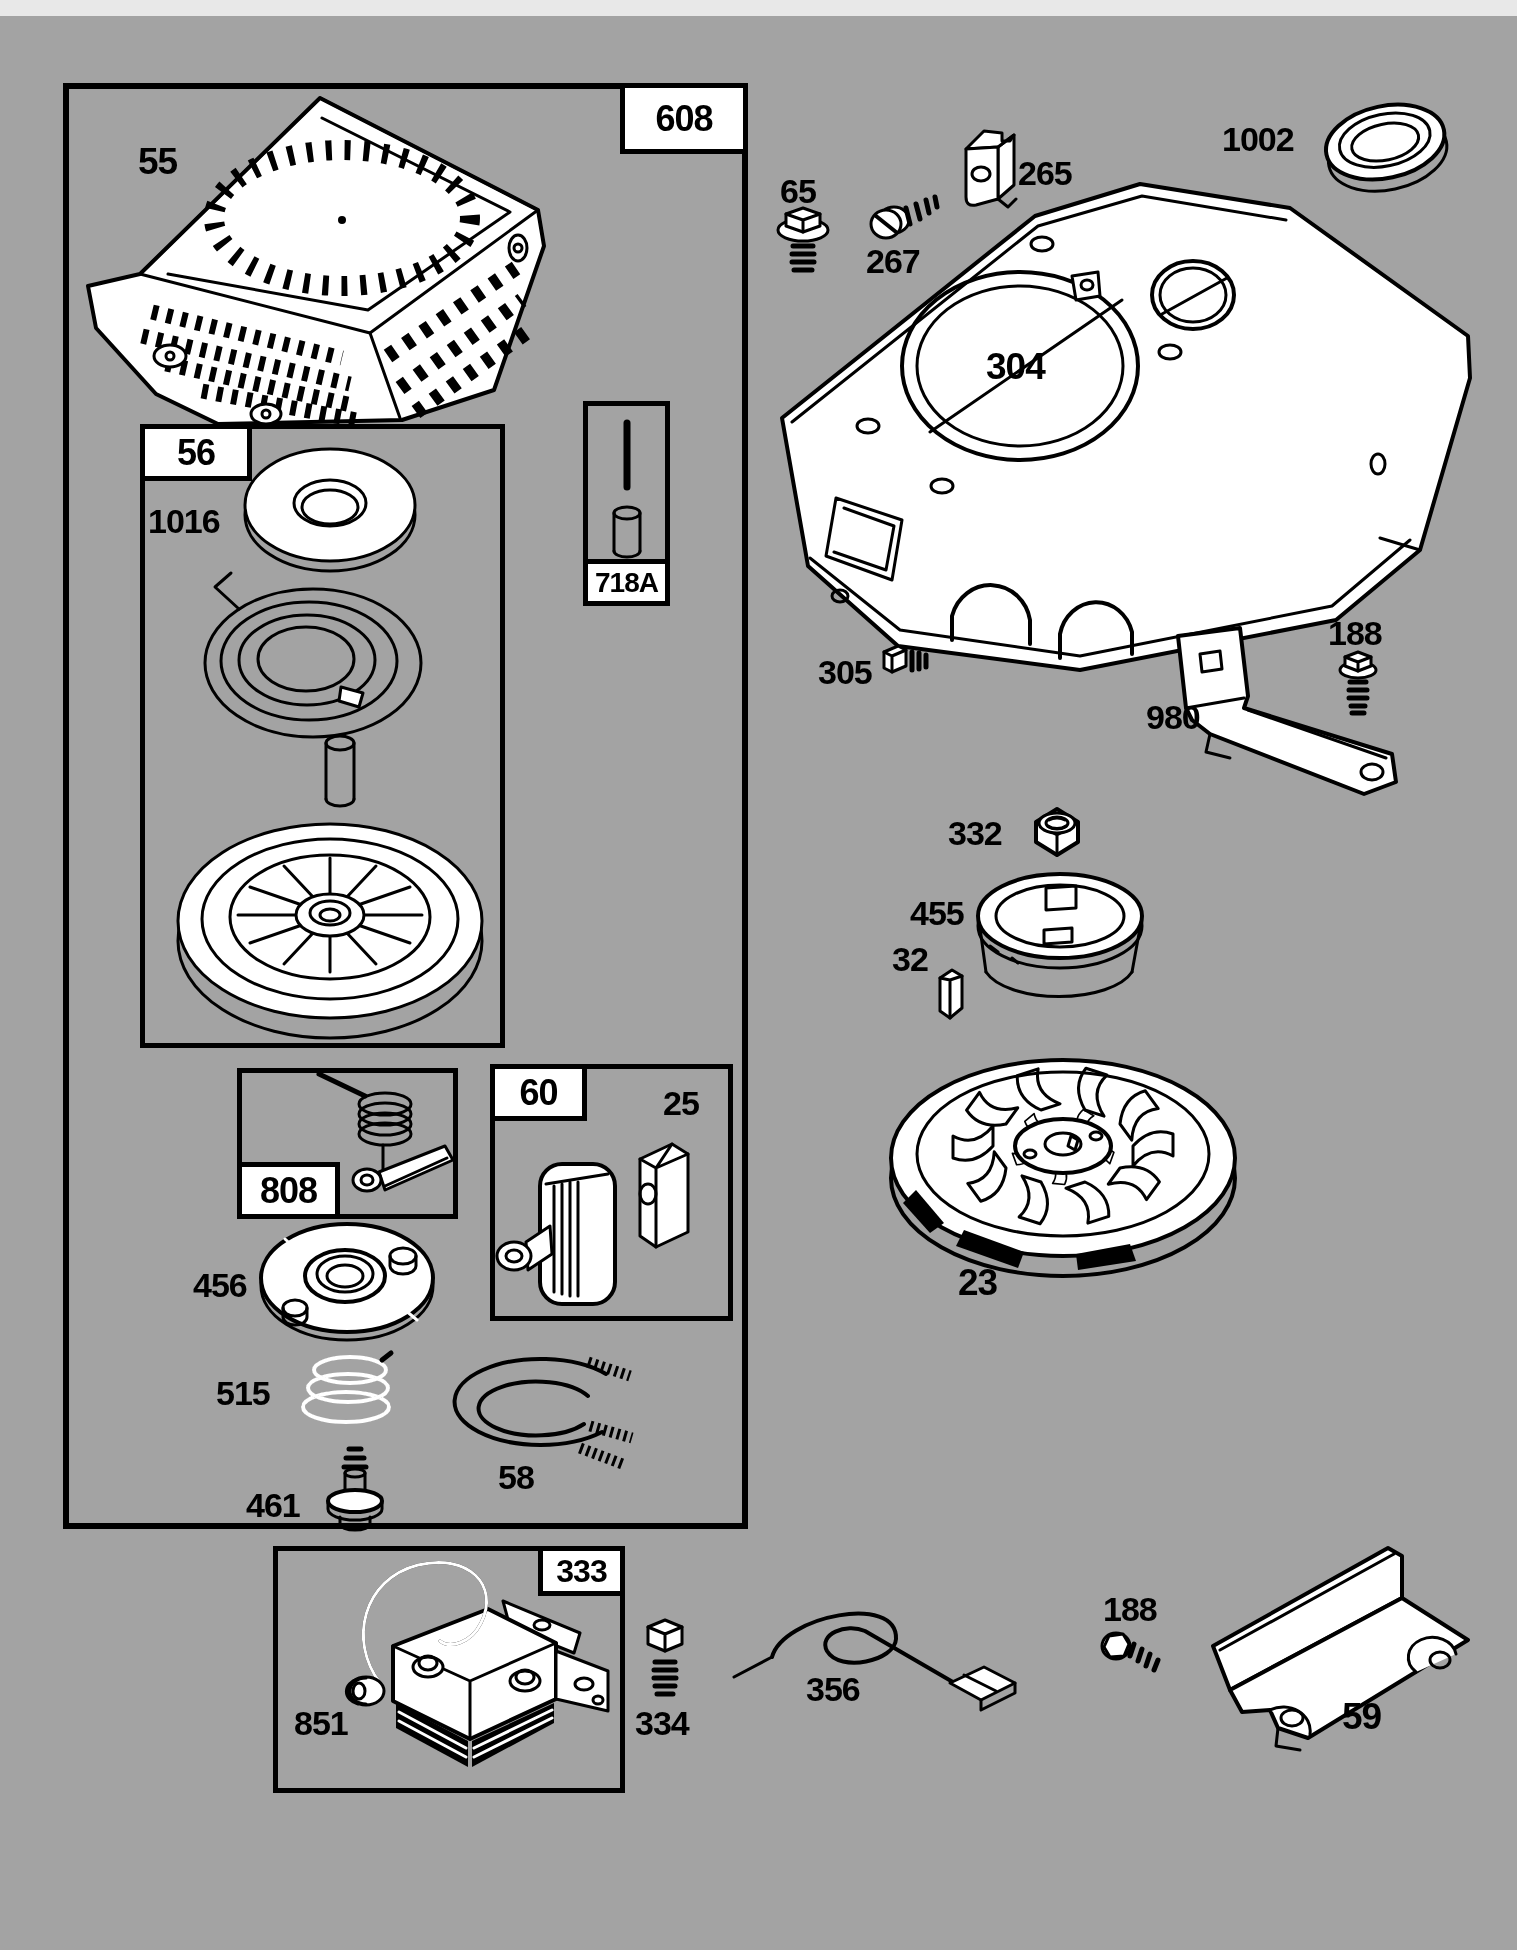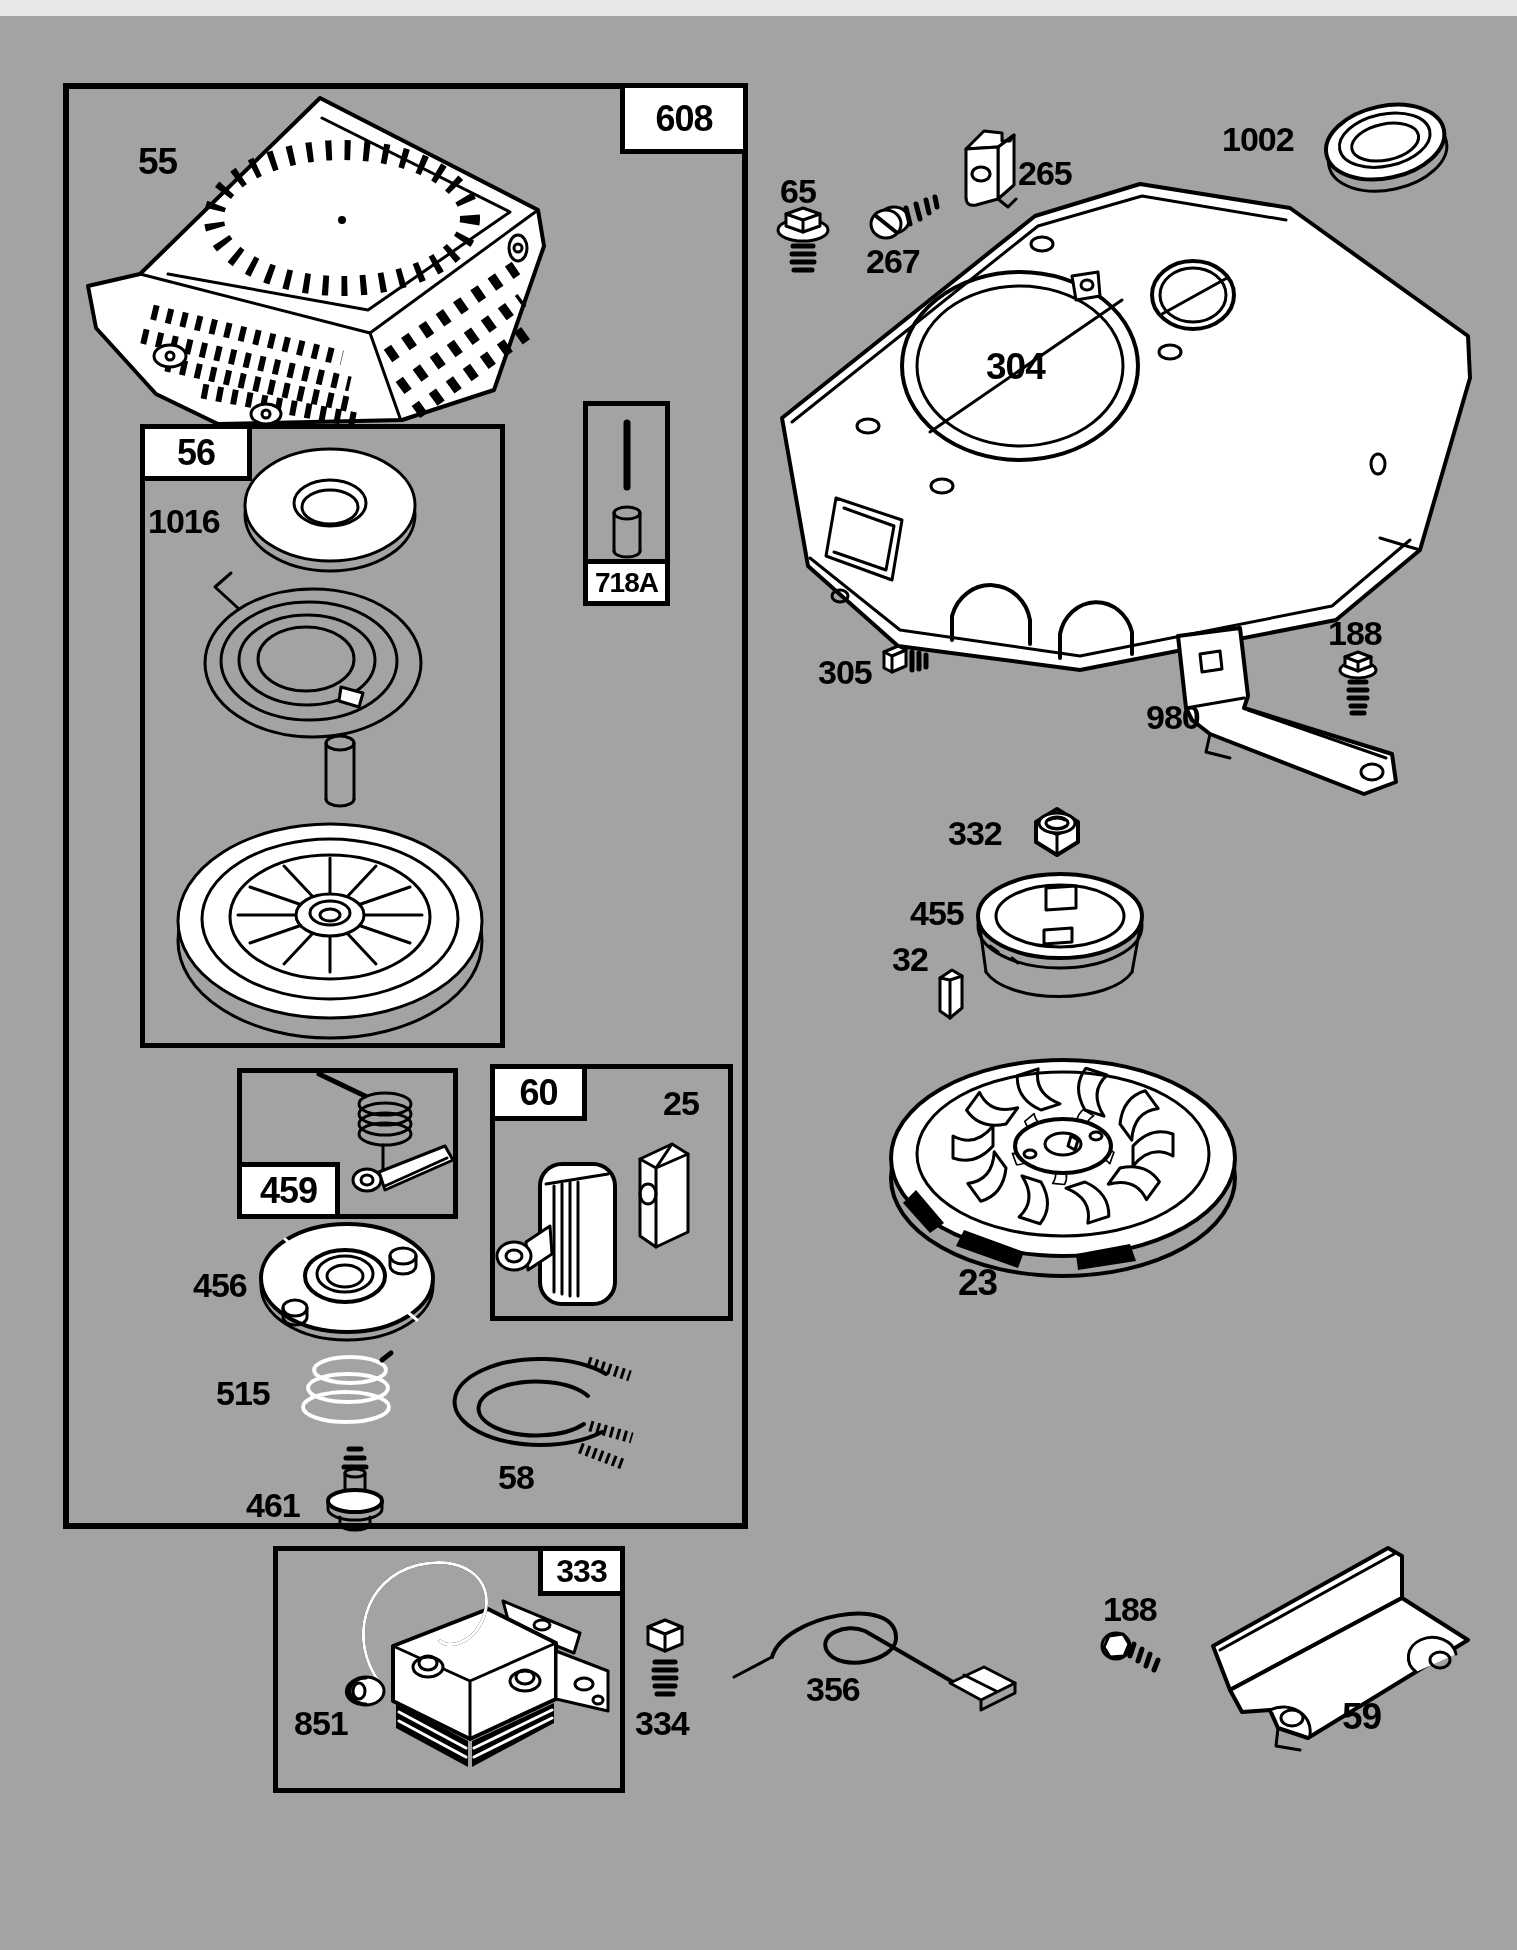--- a/index.html
+++ b/index.html
@@ -42,21 +42,21 @@
       <span>56</span>
     </div>
 
   <div class="box" style="left:583px;top:385px;width:87px;height:205px;"></div>
   <div class="tag" style="left:583px;top:543px;width:87px;height:47px;font-size:28px;">
       <span>718A</span>
     </div>
 
   <div class="box" style="left:237px;top:1052px;width:221px;height:151px;"></div>
   <div class="tag" style="left:237px;top:1146px;width:103px;height:57px;">
-      <span>459</span>
+      <span>808</span>
     </div>
 
   <div class="box" style="left:490px;top:1048px;width:243px;height:257px;"></div>
   <div class="tag" style="left:490px;top:1048px;width:97px;height:57px;">
       <span>60</span>
     </div>
 
   <div class="box" style="left:273px;top:1530px;width:352px;height:247px;"></div>
   <div class="tag" style="left:538px;top:1530px;width:87px;height:50px;font-size:32px;">
       <span>333</span>

